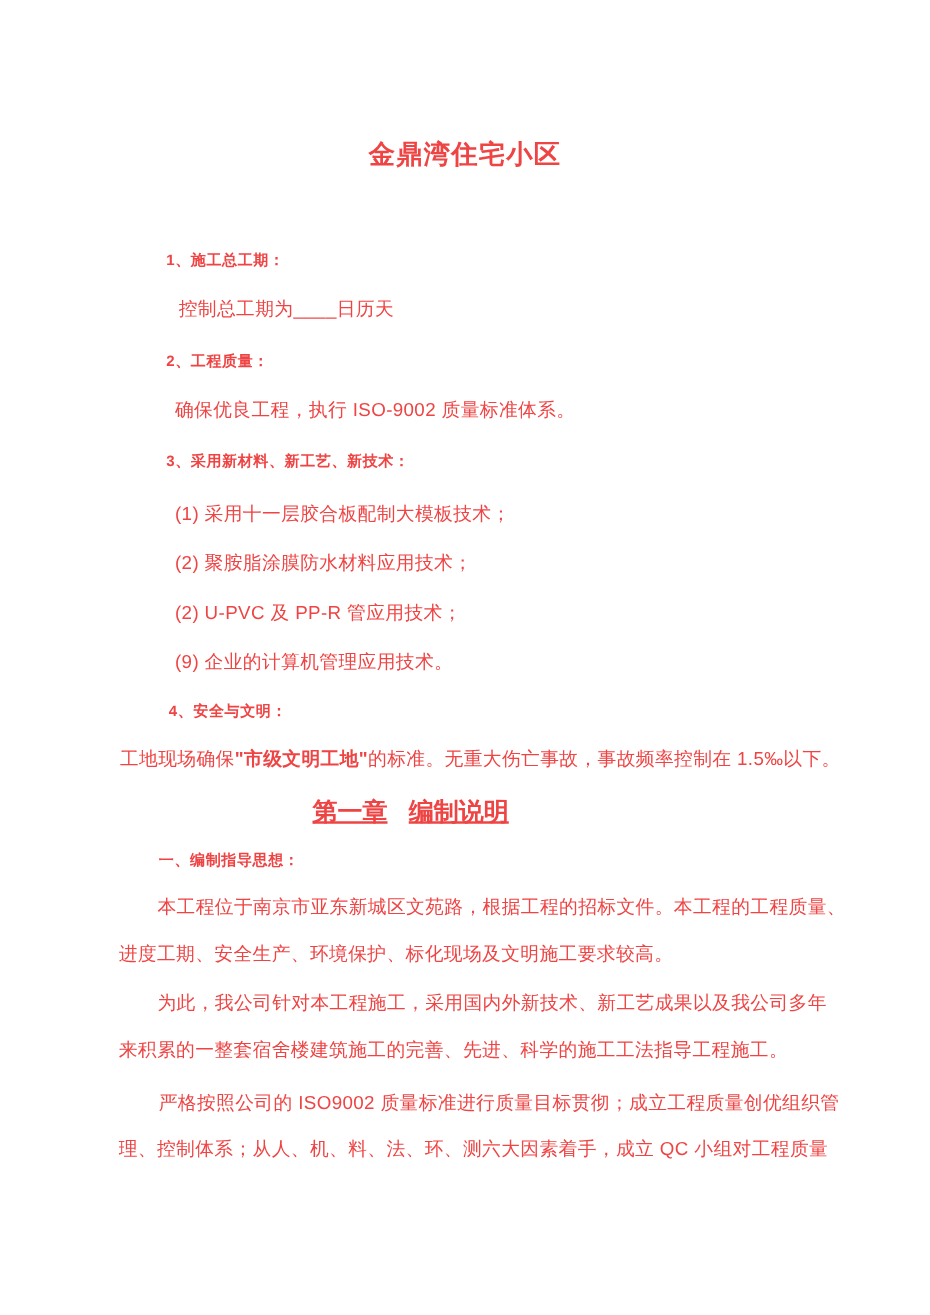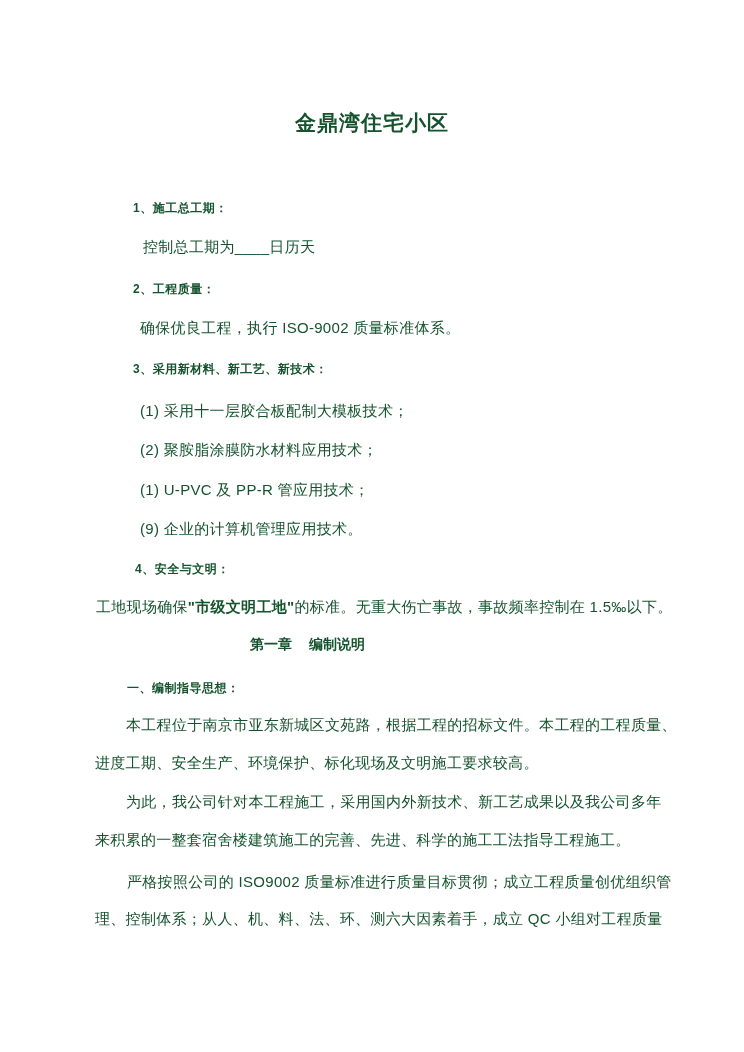--- a/index.html
+++ b/index.html
@@ -7,21 +7,21 @@
     padding: 0;
     background: #ffffff;
   }
   .page {
     position: relative;
     width: 744px;
     height: 1052px;
     background: #ffffff;
     overflow: hidden;
     font-family: "Liberation Sans", "DejaVu Sans", sans-serif;
-    color: #14532d;
+    color: #ef4444;
   }
   .abs {
     position: absolute;
     white-space: nowrap;
   }
   .doc-title {
     top: 109px;
     left: 0;
     width: 744px;
     text-align: center;
@@ -35,22 +35,23 @@
     letter-spacing: 0.5px;
   }
   .body-line {
     font-size: 15px;
     letter-spacing: 0.3px;
   }
   .bold-inline {
     font-weight: bold;
   }
   .chapter-heading {
-    font-size: 14px;
+    font-size: 20px;
     font-weight: bold;
+    text-decoration: underline;
   }
   .chapter-name {
     margin-left: 17px;
   }
 </style>
 </head>
 <body>
 
 <div class="page">
 
@@ -63,21 +64,21 @@
   <div class="abs heading" style="top:281px; left:133px;">2、工程质量：</div>
 
   <div class="abs body-line" style="top:319px; left:140px;">确保优良工程，执行 ISO-9002 质量标准体系。</div>
 
   <div class="abs heading" style="top:361px; left:133px;">3、采用新材料、新工艺、新技术：</div>
 
   <div class="abs body-line" style="top:402px; left:140px;">(1) 采用十一层胶合板配制大模板技术；</div>
 
   <div class="abs body-line" style="top:441px; left:140px;">(2) 聚胺脂涂膜防水材料应用技术；</div>
 
-  <div class="abs body-line" style="top:481px; left:140px;">(1) U-PVC 及 PP-R 管应用技术；</div>
+  <div class="abs body-line" style="top:481px; left:140px;">(2) U-PVC 及 PP-R 管应用技术；</div>
 
   <div class="abs body-line" style="top:520px; left:140px;">(9) 企业的计算机管理应用技术。</div>
 
   <div class="abs heading" style="top:561px; left:135px;">4、安全与文明：</div>
 
   <div class="abs body-line" style="top:598px; left:96px;">
     <span>工地现场确保</span><span class="bold-inline">"市级文明工地"</span><span>的标准。无重大伤亡事故，事故频率控制在 1.5‰以下。</span>
   </div>
 
   <div class="abs chapter-heading" style="top:636px; left:250px;">

